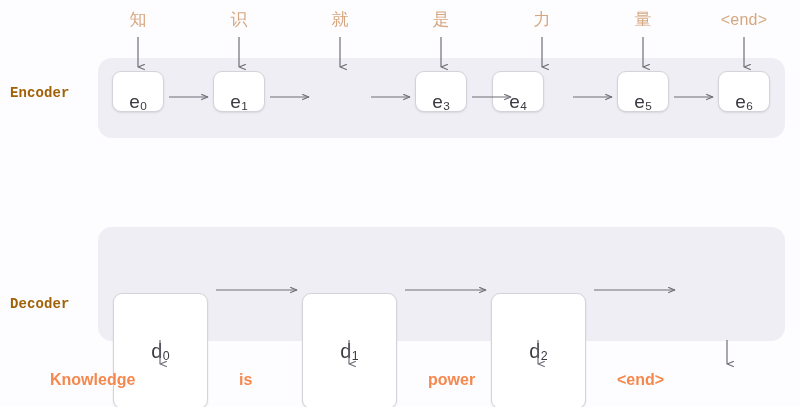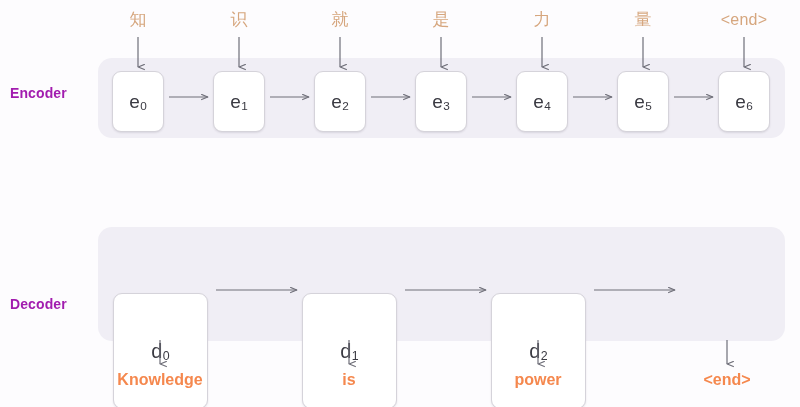--- a/index.html
+++ b/index.html
@@ -18,23 +18,24 @@
   #diagram {
     position: absolute;
     inset: 0;
   }
 
   
   .row-label {
     position: absolute;
     font-size: 14px;
     font-weight: bold;
-    color: #a21caf;
+    color: #a16207;
     letter-spacing: 0.1px;
     white-space: nowrap;
+    font-family: Liberation Mono, monospace;
   }
   #encoder-label { left: 10px; top: 85px; }
   #decoder-label { left: 10px; top: 296px; }
 
   
   .band {
     position: absolute;
     background: #f0eef5;
     border-radius: 14px;
   }
@@ -60,21 +61,21 @@
     line-height: 1;
     white-space: nowrap;
   }
   .cell-text sub {
     font-size: 0.62em;
     vertical-align: baseline;
     position: relative;
     bottom: -0.18em;
     margin-left: 0.5px;
   }
-  .enc-cell { width: 52px; height: 61px; top: 71px; }
+  .enc-cell { width: 52px; height: 41px; top: 71px; align-items: flex-end; }
   .dec-cell { width: 95px; height: 116px; top: 249px; margin-top: 44px; }
   .dec-cell .cell-text { font-size: 20px; }
 
   
   .token-in {
     position: absolute;
     top: 10px;
     width: 120px;
     margin-left: -60px;
     text-align: center;
@@ -85,21 +86,20 @@
     line-height: 20px;
   }
   .token-in.latin { font-size: 16px; letter-spacing: 0.2px; }
 
   
   .token-out {
     position: absolute;
     top: 370px;
     width: 220px;
     margin-left: -110px;
-    text-align: center;
     font-size: 16px;
     font-weight: bold;
     color: #f5884e;
     white-space: nowrap;
     line-height: 20px;
   }
 
   
   #arrow-layer {
     position: absolute;
@@ -126,27 +126,24 @@
   <div class="token-in" style="left:542px">力</div>
   <div class="token-in" style="left:643px">量</div>
   <div class="token-in latin" style="left:744px">&lt;end&gt;</div>
 
   <div class="cell enc-cell" style="left:112px">
     <span class="cell-text">e<sub>0</sub></span>
   </div>
   <div class="cell enc-cell" style="left:213px">
     <span class="cell-text">e<sub>1</sub></span>
   </div>
-  <div class="cell enc-cell" style="left:314px">
-    <span class="cell-text">e<sub>2</sub></span>
-  </div>
   <div class="cell enc-cell" style="left:415px">
     <span class="cell-text">e<sub>3</sub></span>
   </div>
-  <div class="cell enc-cell" style="left:516px">
+  <div class="cell enc-cell" style="left:492px">
     <span class="cell-text">e<sub>4</sub></span>
   </div>
   <div class="cell enc-cell" style="left:617px">
     <span class="cell-text">e<sub>5</sub></span>
   </div>
   <div class="cell enc-cell" style="left:718px">
     <span class="cell-text">e<sub>6</sub></span>
   </div>
 
   <div class="cell dec-cell" style="left:113px">

